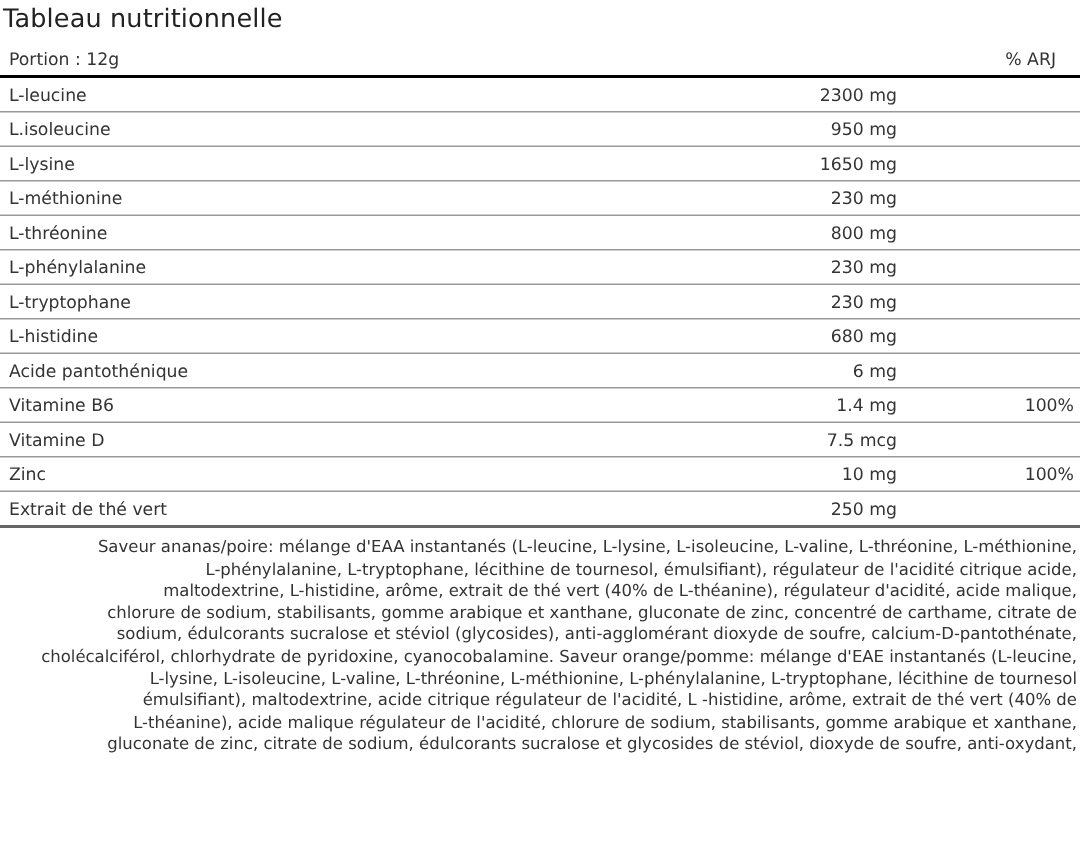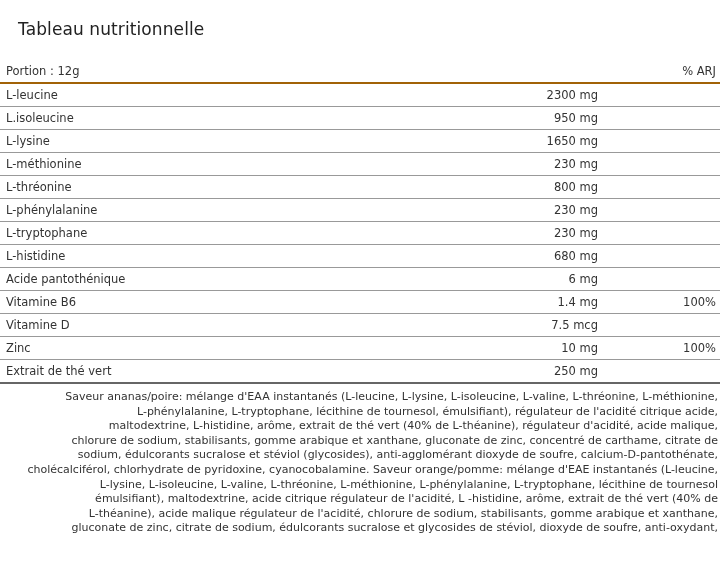--- a/index.html
+++ b/index.html
@@ -18,21 +18,21 @@
   .page {
     width: 720px;
     box-sizing: border-box;
     padding: 0;
   }
   .page-title {
     font-size: 17px;
     font-weight: 400;
     color: #222222;
     line-height: 22px;
-    margin: 16px;
+    margin: 0;
     padding: 2px 0 4px 2px;
     letter-spacing: 0.1px;
   }
   table.nutrition {
     width: 720px;
     border-collapse: collapse;
     table-layout: fixed;
     font-size: 11.5px;
   }
   table.nutrition col.col-name  { width: 430px; }
@@ -44,27 +44,27 @@
     padding: 4px 4px 4px 6px;
     height: 14px;
     vertical-align: middle;
     font-weight: 400;
     color: #333333;
     line-height: 14px;
     white-space: nowrap;
     overflow: hidden;
   }
   table.nutrition thead th {
-    border-bottom: 2px solid #a16207;
+    border-bottom: 2px solid #000000;
     text-align: left;
     margin-top: 13px;
   }
   table.nutrition thead th.pct {
     text-align: right;
-    padding-right: 4px;
+    padding-right: 16px;
   }
   table.nutrition tbody td {
     border-bottom: 1px solid #999999;
   }
   table.nutrition tbody tr:last-child td {
     border-bottom: 2px solid #666666;
   }
   table.nutrition td.name  { text-align: left; }
   table.nutrition td.value { text-align: right; padding-right: 62px; }
   table.nutrition td.pct   { text-align: right; padding-right: 4px; }

